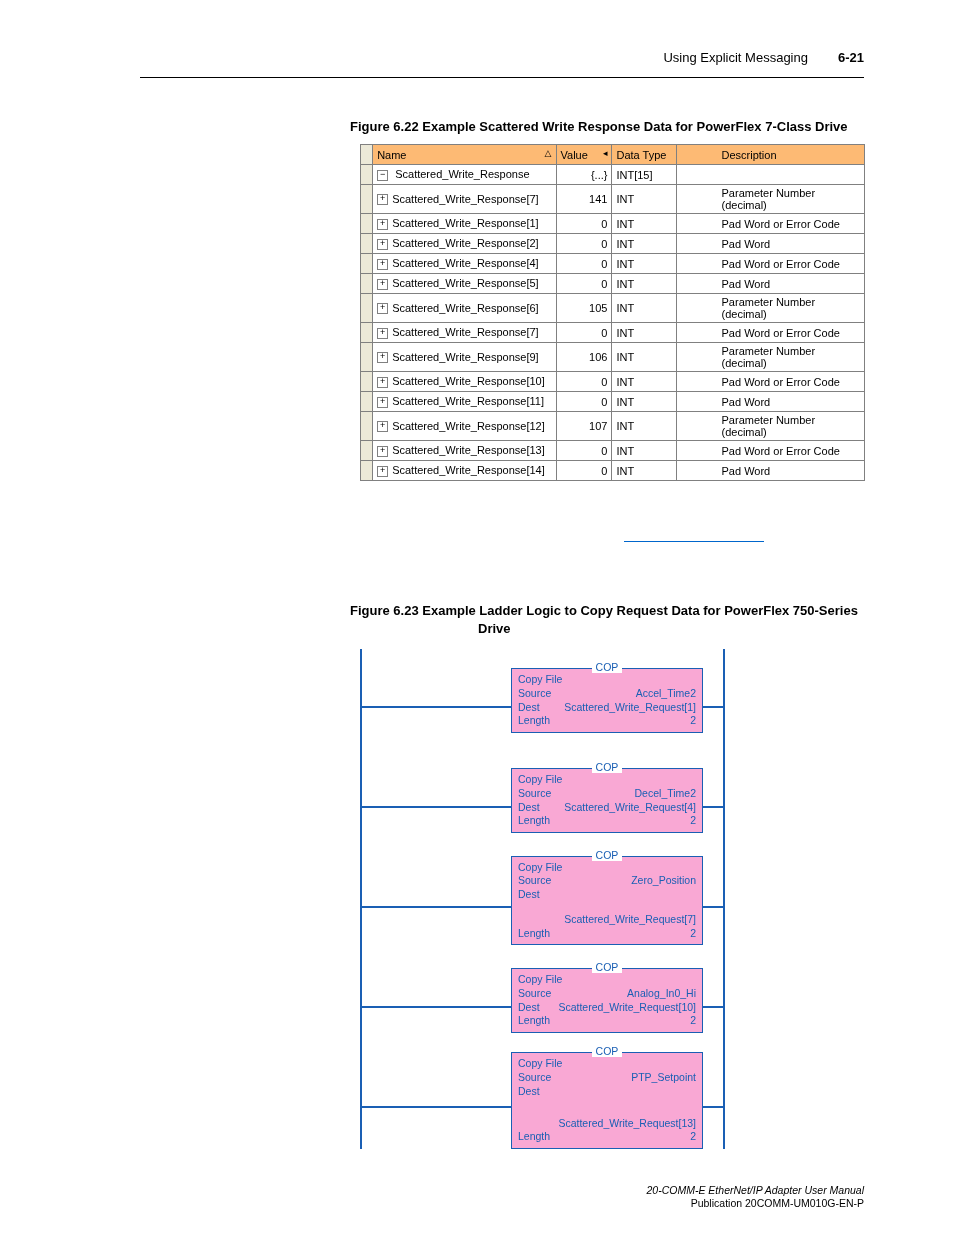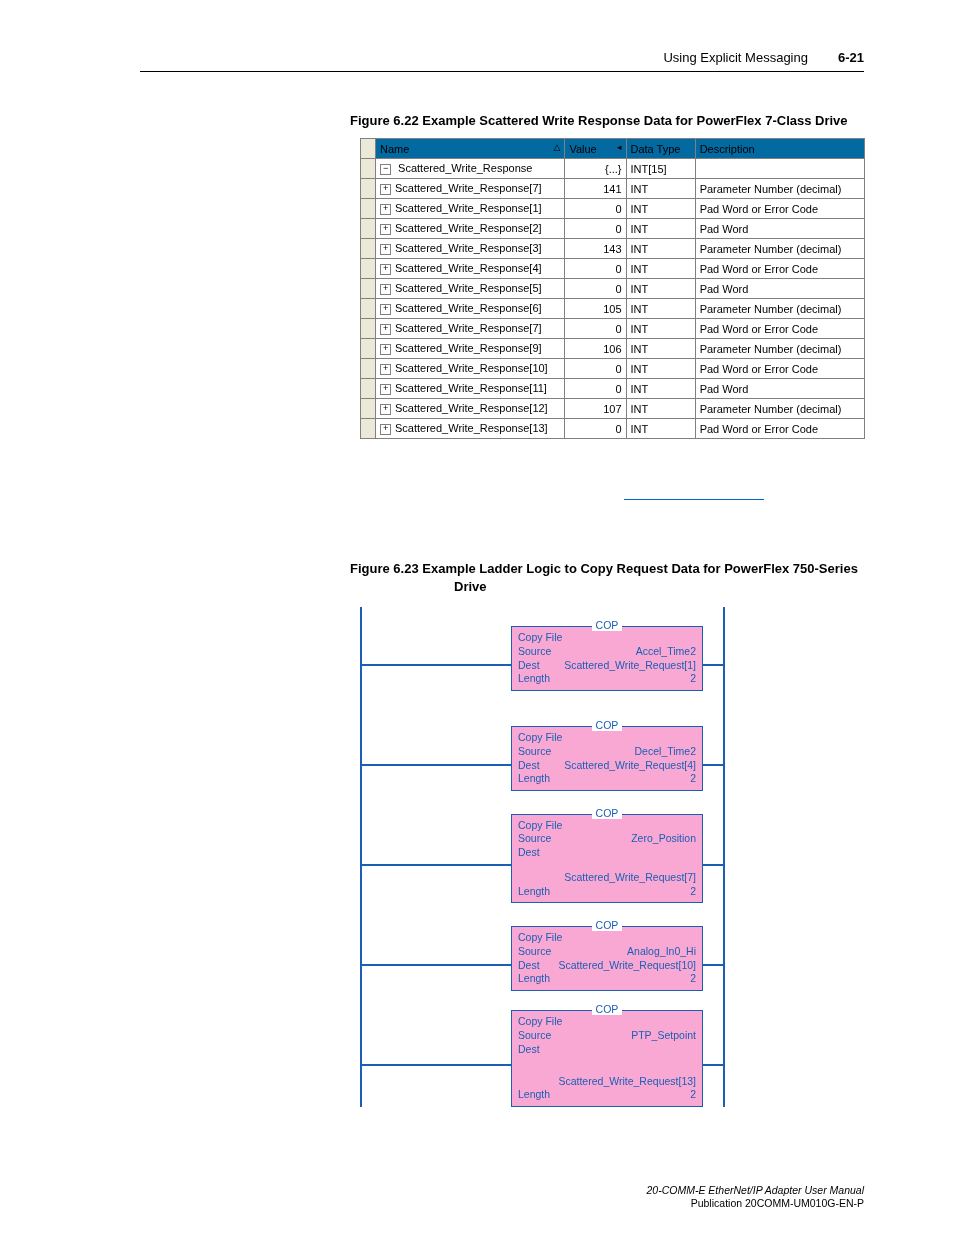--- a/index.html
+++ b/index.html
@@ -16,73 +16,73 @@
     padding: 50px 90px 40px 140px;
     box-sizing: border-box;
     height: 100%;
     position: relative;
   }
   .header {
     display: flex;
     justify-content: flex-end;
     align-items: baseline;
     border-bottom: 1.5px solid #000;
-    padding-bottom: 6px;
+    padding-bottom: 12px;
     margin-bottom: 40px;
     font-size: 13px;
   }
   .header .chapter {
     margin-right: 30px;
   }
   .header .pagenum {
     font-weight: bold;
   }
   .fig-caption {
     font-size: 13px;
     font-weight: bold;
     margin-left: 210px;
     margin-bottom: 8px;
     line-height: 1.4;
   }
   .fig-caption .indent {
     display: block;
-    margin-left: 92px;
+    margin-left: 116px;
     padding-left: 12px;
   }
   
   .data-table {
     margin-left: 220px;
     width: 505px;
     border-collapse: collapse;
     font-family: Tahoma, Arial, sans-serif;
     font-size: 11px;
     background: #fff;
   }
   .data-table th, .data-table td {
     border: 1px solid #808080;
     padding: 2px 4px;
     text-align: left;
     height: 15px;
     vertical-align: middle;
   }
   .data-table thead th {
-    background: #0369a1;
+    background: #fdba74;
     font-weight: normal;
     position: relative;
   }
   .data-table .left-col {
     width: 14px;
     background: #ece9d8;
     padding: 0;
     border-right: 1px solid #808080;
   }
   .data-table .name-col { width: 180px; }
   .data-table .value-col { width: 52px; text-align: right; }
   .data-table .type-col { width: 60px; }
-  .data-table .desc-col { width: 160px; }
+  .data-table .desc-col { width: 160px; padding-left: 45px; }
   .tree-icon {
     display: inline-block;
     width: 9px;
     height: 9px;
     border: 1px solid #808080;
     line-height: 7px;
     text-align: center;
     font-size: 9px;
     margin-right: 4px;
     vertical-align: middle;
@@ -224,27 +224,20 @@
         </tr>
         <tr>
           <td class="left-col"></td>
           <td class="name-col indent2"><span class="tree-icon">+</span><span>Scattered_Write_Response[2]</span></td>
           <td class="value-col">0</td>
           <td class="type-col">INT</td>
           <td class="desc-col">Pad Word</td>
         </tr>
         <tr>
           <td class="left-col"></td>
-          <td class="name-col indent2"><span class="tree-icon">+</span><span>Scattered_Write_Response[3]</span></td>
-          <td class="value-col">143</td>
-          <td class="type-col">INT</td>
-          <td class="desc-col">Parameter Number (decimal)</td>
-        </tr>
-        <tr>
-          <td class="left-col"></td>
           <td class="name-col indent2"><span class="tree-icon">+</span><span>Scattered_Write_Response[4]</span></td>
           <td class="value-col">0</td>
           <td class="type-col">INT</td>
           <td class="desc-col">Pad Word or Error Code</td>
         </tr>
         <tr>
           <td class="left-col"></td>
           <td class="name-col indent2"><span class="tree-icon">+</span><span>Scattered_Write_Response[5]</span></td>
           <td class="value-col">0</td>
           <td class="type-col">INT</td>
@@ -291,20 +284,27 @@
           <td class="value-col">107</td>
           <td class="type-col">INT</td>
           <td class="desc-col">Parameter Number (decimal)</td>
         </tr>
         <tr>
           <td class="left-col"></td>
           <td class="name-col indent2"><span class="tree-icon">+</span><span>Scattered_Write_Response[13]</span></td>
           <td class="value-col">0</td>
           <td class="type-col">INT</td>
           <td class="desc-col">Pad Word or Error Code</td>
+        </tr>
+        <tr>
+          <td class="left-col"></td>
+          <td class="name-col indent2"><span class="tree-icon">+</span><span>Scattered_Write_Response[14]</span></td>
+          <td class="value-col">0</td>
+          <td class="type-col">INT</td>
+          <td class="desc-col">Pad Word</td>
         </tr>
       </tbody>
   </table>
 
   <div class="hr-blue"></div>
 
   <div style="height:60px;"></div>
 
   <div class="fig-caption">
     <span>Figure 6.23   Example Ladder Logic to Copy Request Data for PowerFlex 750-Series</span>

